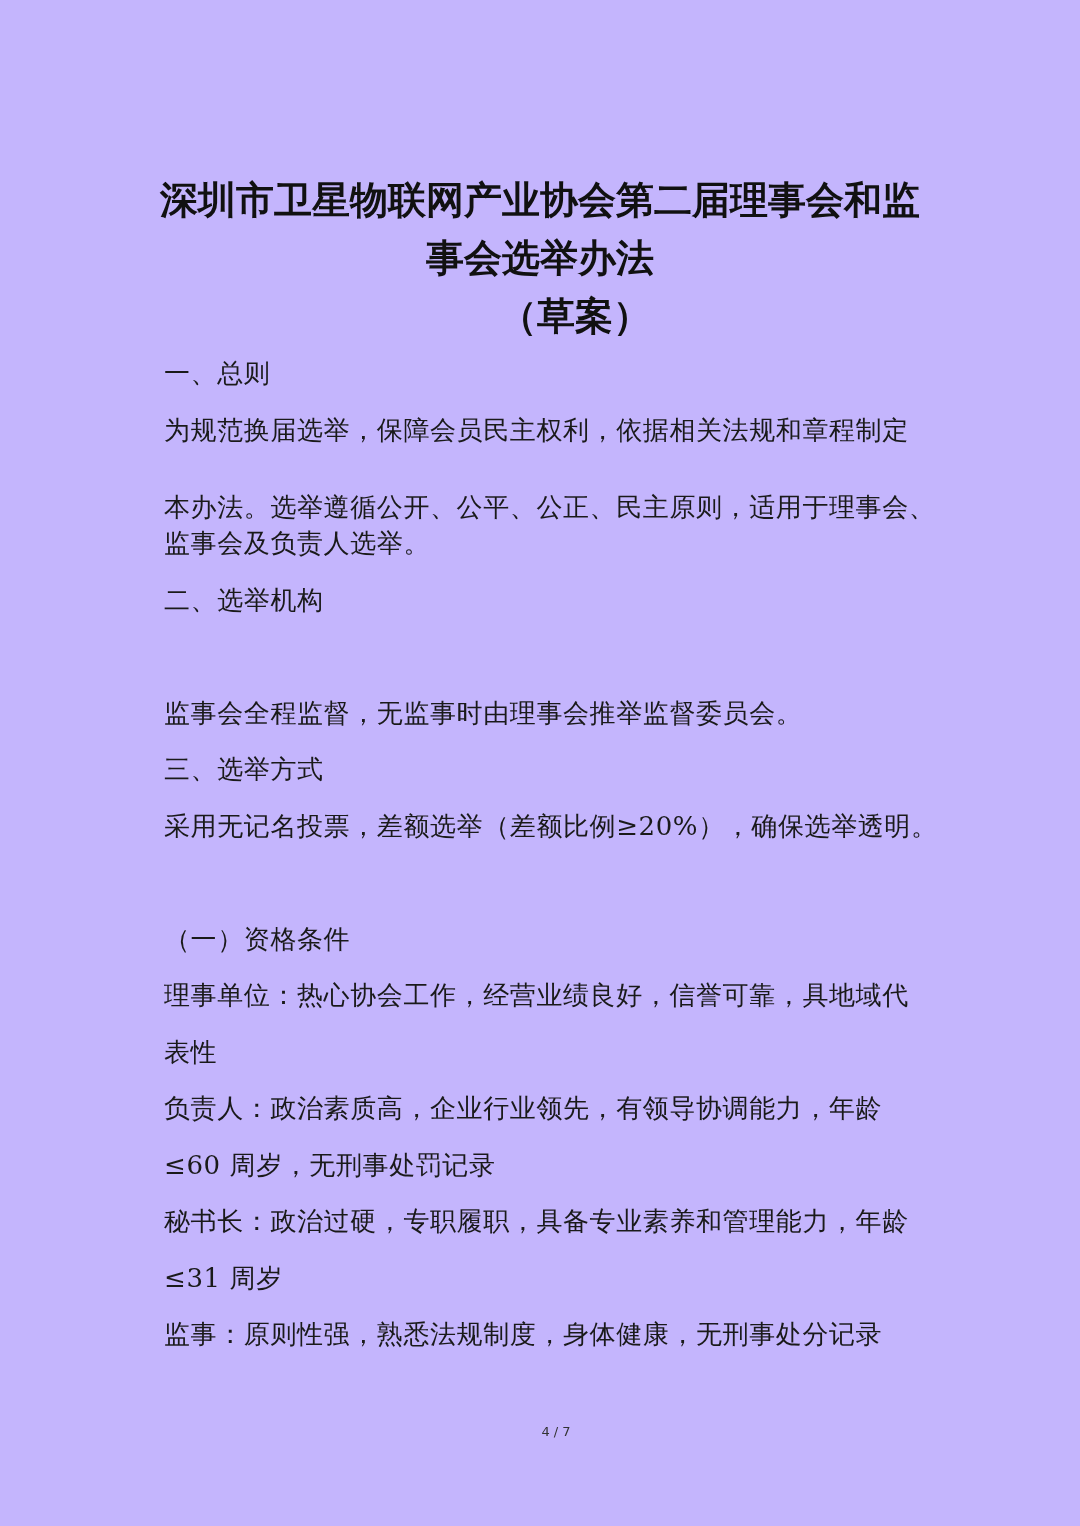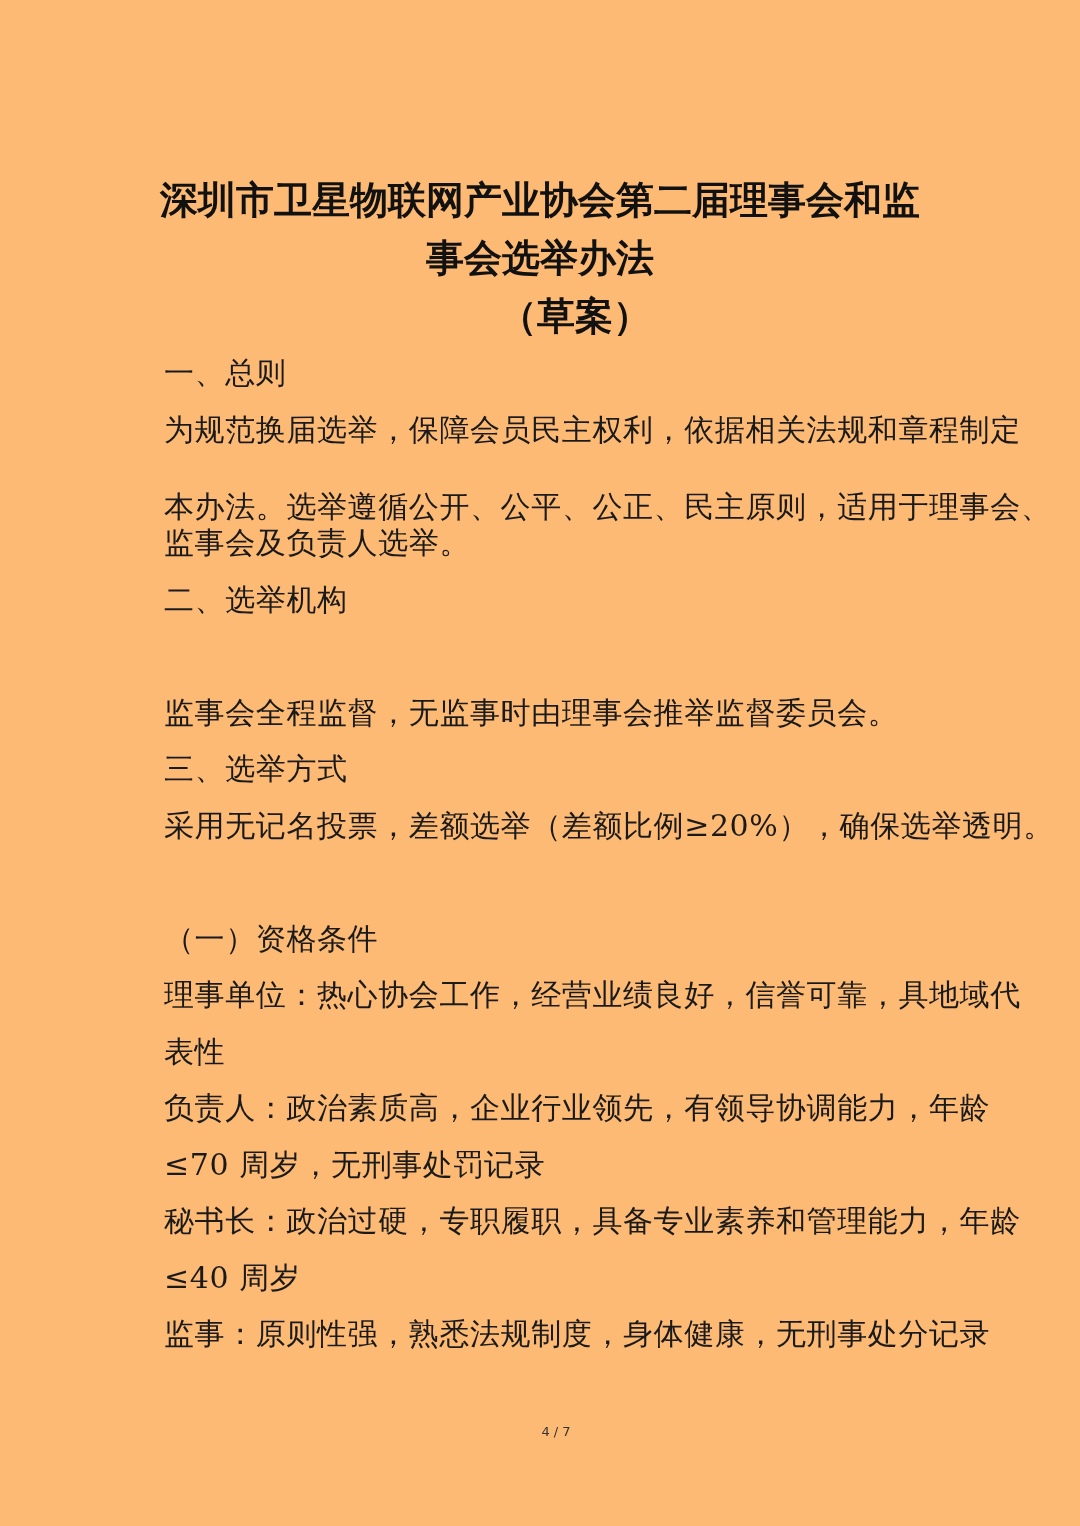--- a/index.html
+++ b/index.html
@@ -13,42 +13,42 @@
       position: relative;
       overflow: hidden;
       color: #111111;
       font-family: "DejaVu Serif", "Liberation Serif", serif;
     }
     .page {
       position: absolute;
       left: 0; top: 0;
       width: 1080px;
       height: 1526px;
-      background: #fdba74;
+      background: #c4b5fd;
     }
     .title {
       position: absolute;
       left: 0;
       width: 1080px;
       text-align: center;
       font-family: "DejaVu Sans", "Liberation Sans", sans-serif;
       font-weight: bold;
       font-size: 38px;
       line-height: 40px;
       letter-spacing: 0px;
       color: #111;
       white-space: nowrap;
     }
     .t1 { top: 180px; }
     .t2 { top: 238px; }
     .t3 { top: 296px; margin-left: 35px; }
     .line {
       position: absolute;
       left: 164px;
-      font-size: 30px;
+      font-size: 26px;
       line-height: 30px;
       color: #1a1a1a;
       white-space: nowrap;
       letter-spacing: 0.6px;
     }
     .footer {
       position: absolute;
       left: 16px;
       width: 1080px;
       top: 1424px;
@@ -71,19 +71,19 @@
   <div class="line" style="top:492px">本办法。选举遵循公开、公平、公正、民主原则，适用于理事会、</div>
   <div class="line" style="top:528px">监事会及负责人选举。</div>
   <div class="line" style="top:585px">二、选举机构</div>
   <div class="line" style="top:698px">监事会全程监督，无监事时由理事会推举监督委员会。</div>
   <div class="line" style="top:754px">三、选举方式</div>
   <div class="line" style="top:811px">采用无记名投票，差额选举（差额比例≥20%），确保选举透明。</div>
   <div class="line" style="top:924px">（一）资格条件</div>
   <div class="line" style="top:980px">理事单位：热心协会工作，经营业绩良好，信誉可靠，具地域代</div>
   <div class="line" style="top:1037px">表性</div>
   <div class="line" style="top:1093px">负责人：政治素质高，企业行业领先，有领导协调能力，年龄</div>
-  <div class="line" style="top:1150px">≤70 周岁，无刑事处罚记录</div>
+  <div class="line" style="top:1150px">≤60 周岁，无刑事处罚记录</div>
   <div class="line" style="top:1206px">秘书长：政治过硬，专职履职，具备专业素养和管理能力，年龄</div>
-  <div class="line" style="top:1263px">≤40 周岁</div>
+  <div class="line" style="top:1263px">≤31 周岁</div>
   <div class="line" style="top:1319px">监事：原则性强，熟悉法规制度，身体健康，无刑事处分记录</div>
 
   <div class="footer">4 / 7</div>
 </div>
 
 </body></html>

